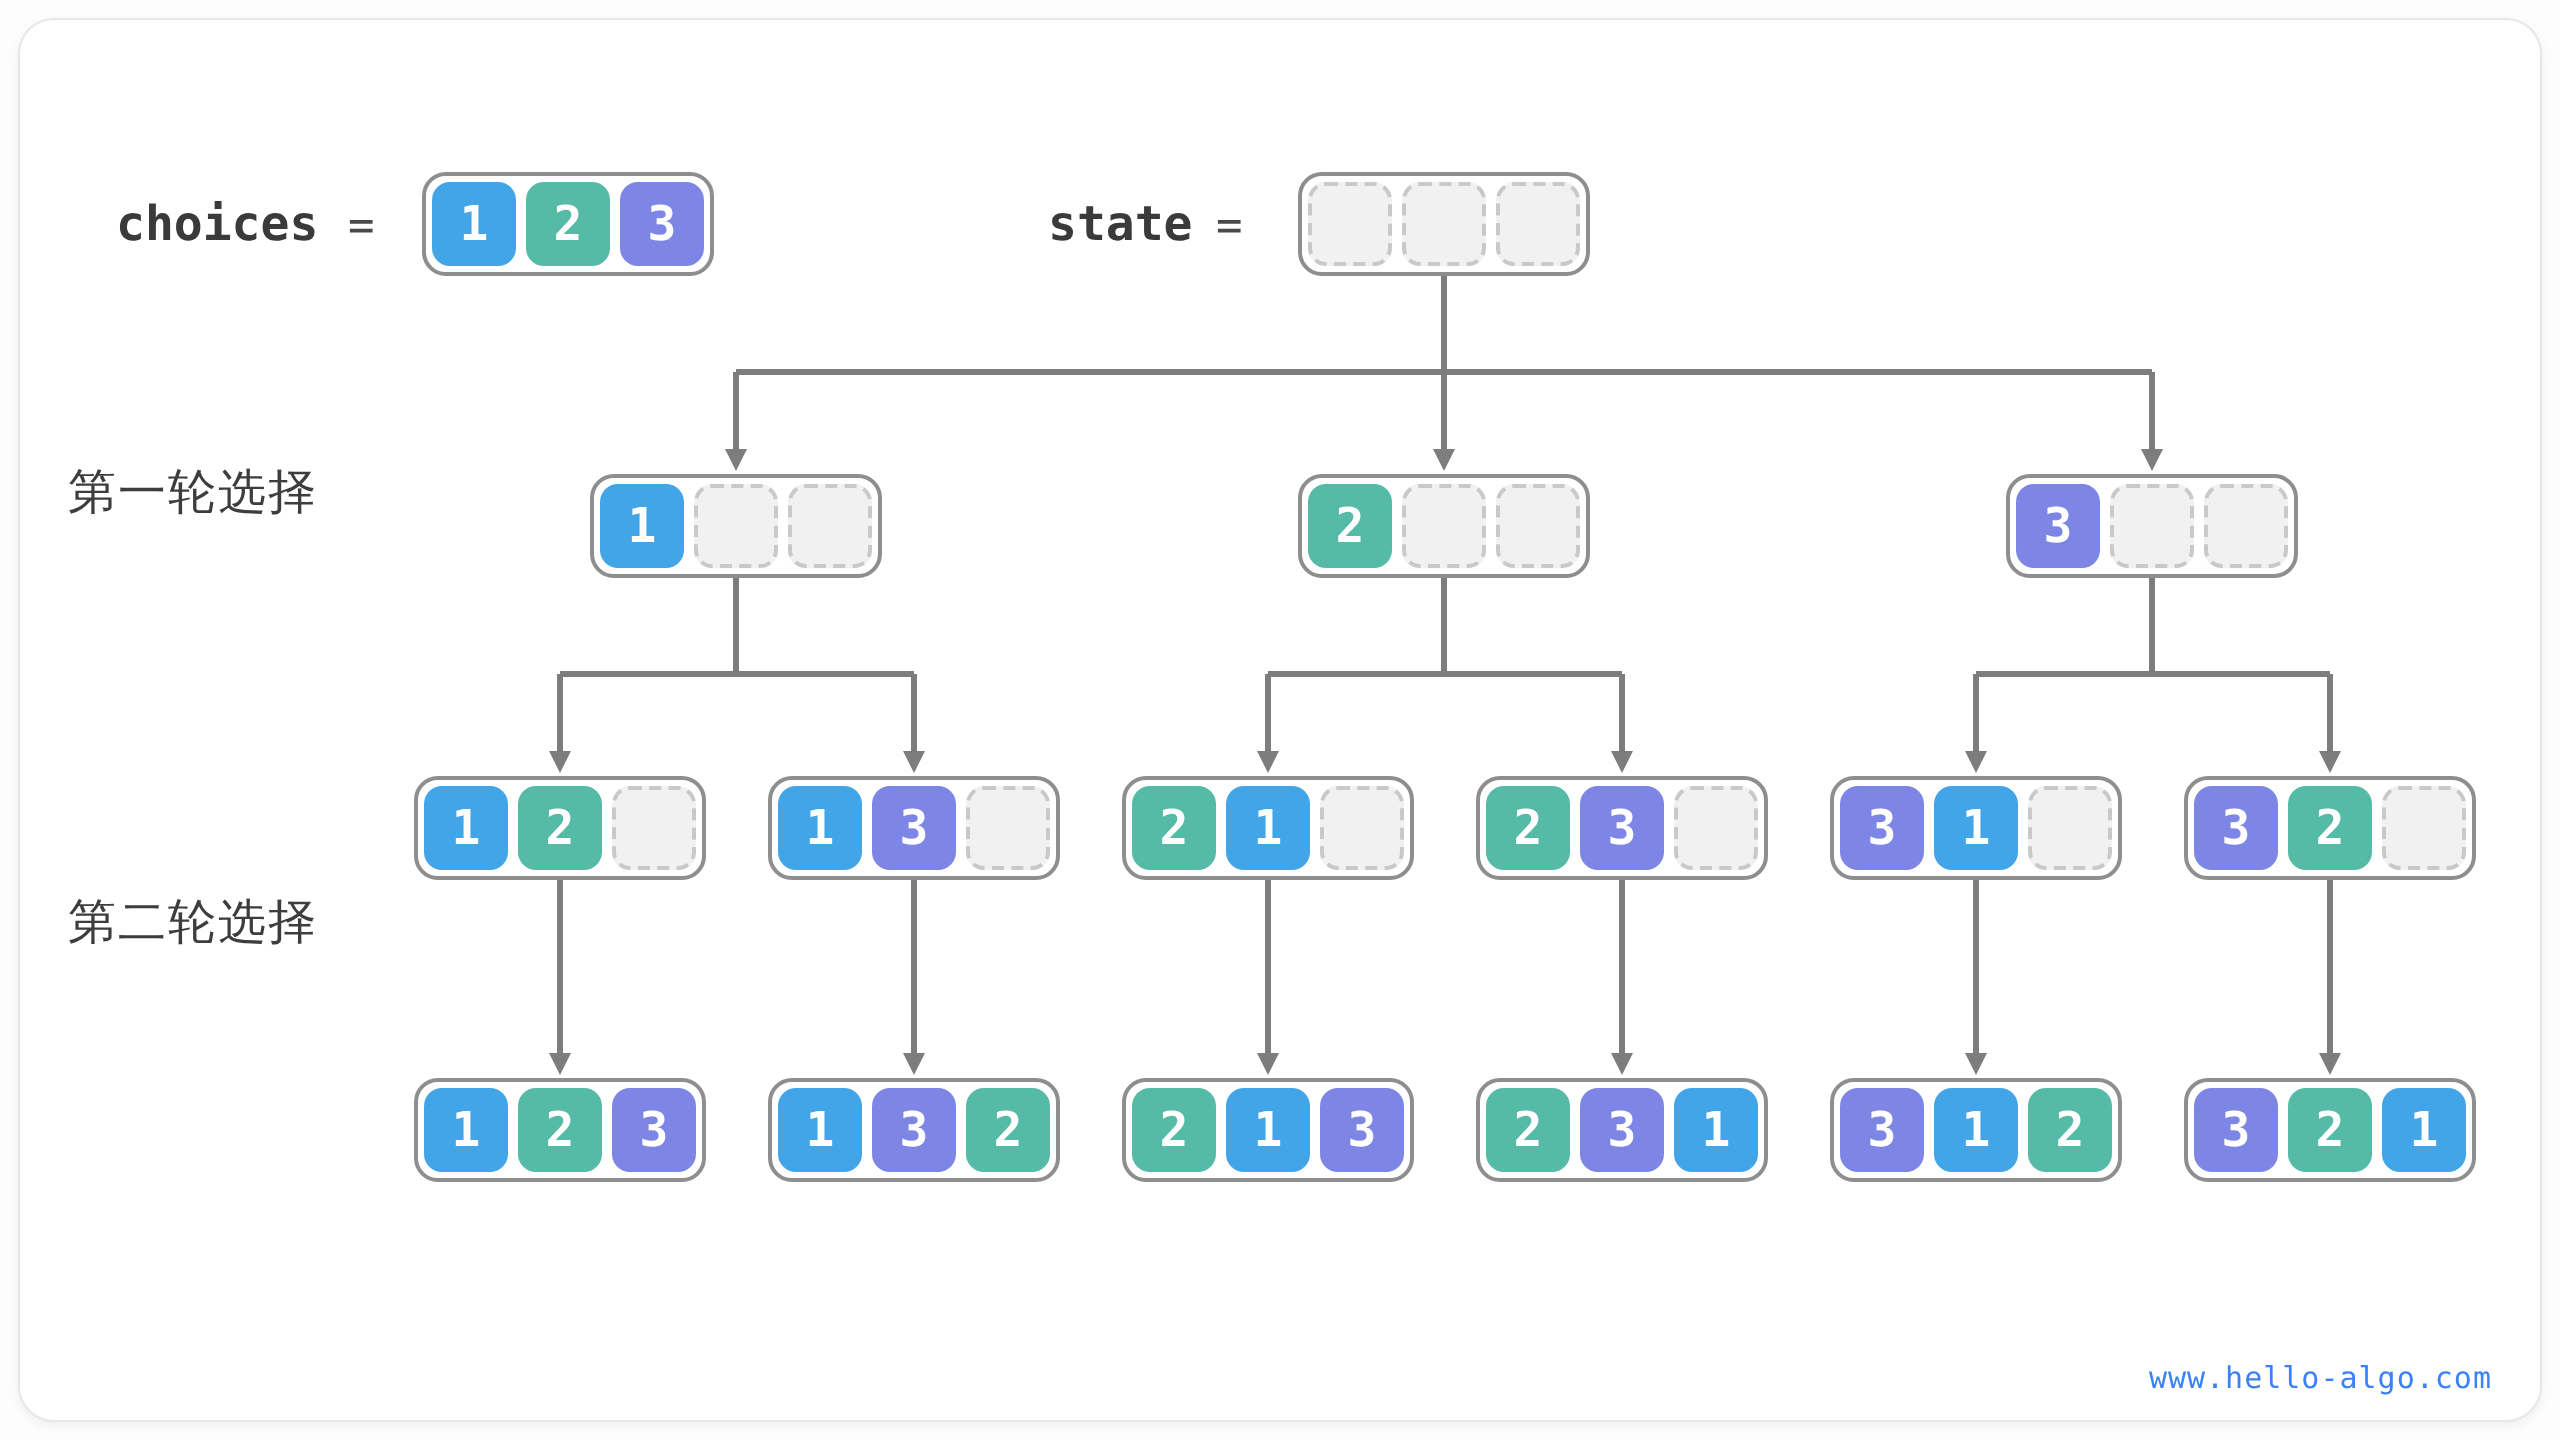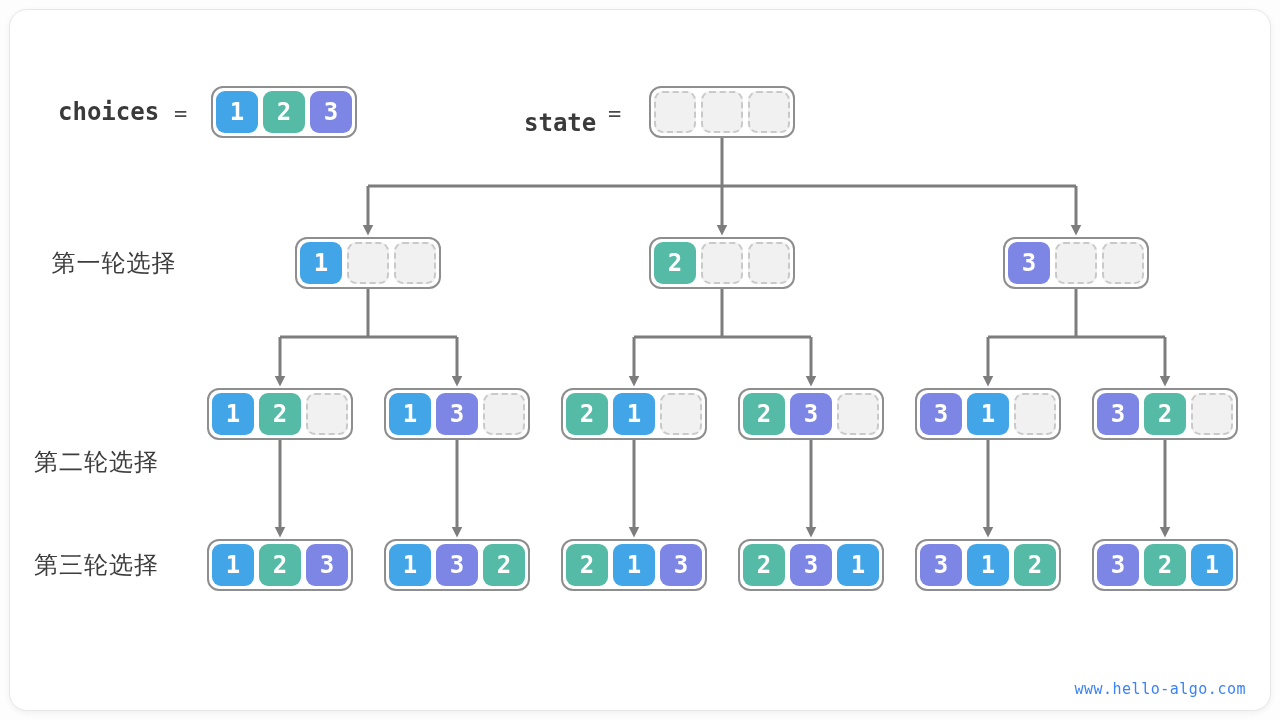--- a/index.html
+++ b/index.html
@@ -98,31 +98,30 @@
       </svg>
 
     <div class="var-label" style="left:58px; top:97px;">choices</div>
     <div class="equals" style="left:174px; top:99px;">=</div>
     <div class="node" id="choices-box" style="left:211px; top:86px;">
         <div class="cell" style="background: rgb(66, 165, 232);">1</div>
         <div class="cell" style="background: rgb(85, 186, 166);">2</div>
         <div class="cell" style="background: rgb(125, 134, 228);">3</div>
       </div>
 
-    <div class="var-label" style="left:524px; top:108px;">state</div>
+    <div class="var-label" style="left:524px; top:97px;">state</div>
     <div class="equals" style="left:608px; top:99px;">=</div>
     <div class="node" id="state-box" style="left:649px; top:86px;">
         <div class="cell empty"></div>
         <div class="cell empty"></div>
         <div class="cell empty"></div>
       </div>
 
-    <div class="round-label" style="top:248px;text-align:center;">第一轮选择</div>
+    <div class="round-label" style="top:232px;">第一轮选择</div>
     <div class="round-label" style="top:399px;margin-top:48px;">第二轮选择</div>
-    <div class="round-label" style="top:550px;">第三轮选择</div>
 
     <div id="nodes-layer">
         <div class="node" style="left: 295px; top: 237px;">
           <div class="cell" style="background: rgb(66, 165, 232);">1</div>
           <div class="cell empty"></div>
           <div class="cell empty"></div>
         </div>
         <div class="node" style="left: 649px; top: 237px;">
           <div class="cell" style="background: rgb(85, 186, 166);">2</div>
           <div class="cell empty"></div>

